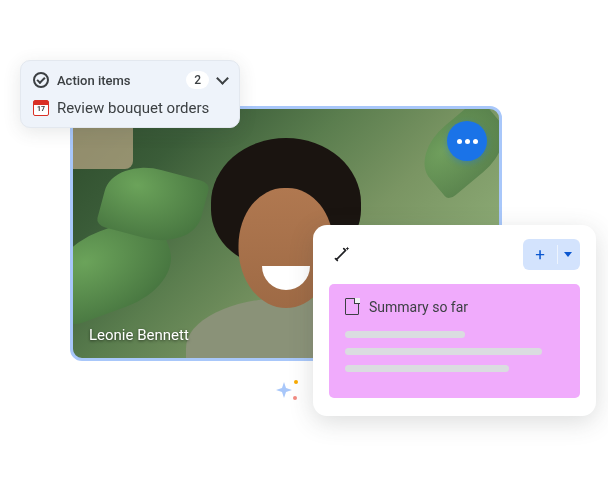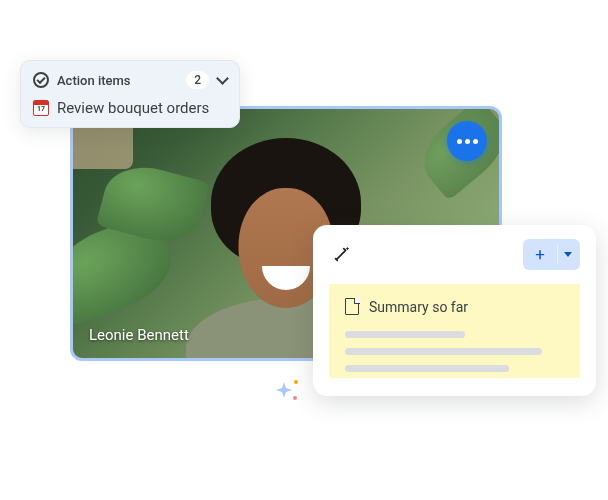--- a/index.html
+++ b/index.html
@@ -261,23 +261,23 @@
       align-items: center;
     }
     .save-dropdown::after {
       content: '';
       border-left: 4px solid transparent;
       border-right: 4px solid transparent;
       border-top: 5px solid #0b57d0;
     }
     .plus { font-size: 17px; line-height: 1; color: #0b57d0; font-weight: 400; }
     .summary-body {
-      background: #fef9c3;
-      border-radius: 0;
-      padding: 14px 16px 6px;
+      background: #f0abfc;
+      border-radius: 5px;
+      padding: 14px 16px 26px;
     }
     .summary-title-row {
       display: flex;
       align-items: center;
       gap: 10px;
       font-size: 14px;
       color: #3c4043;
       margin-bottom: 16px;
     }
     .doc-icon {

